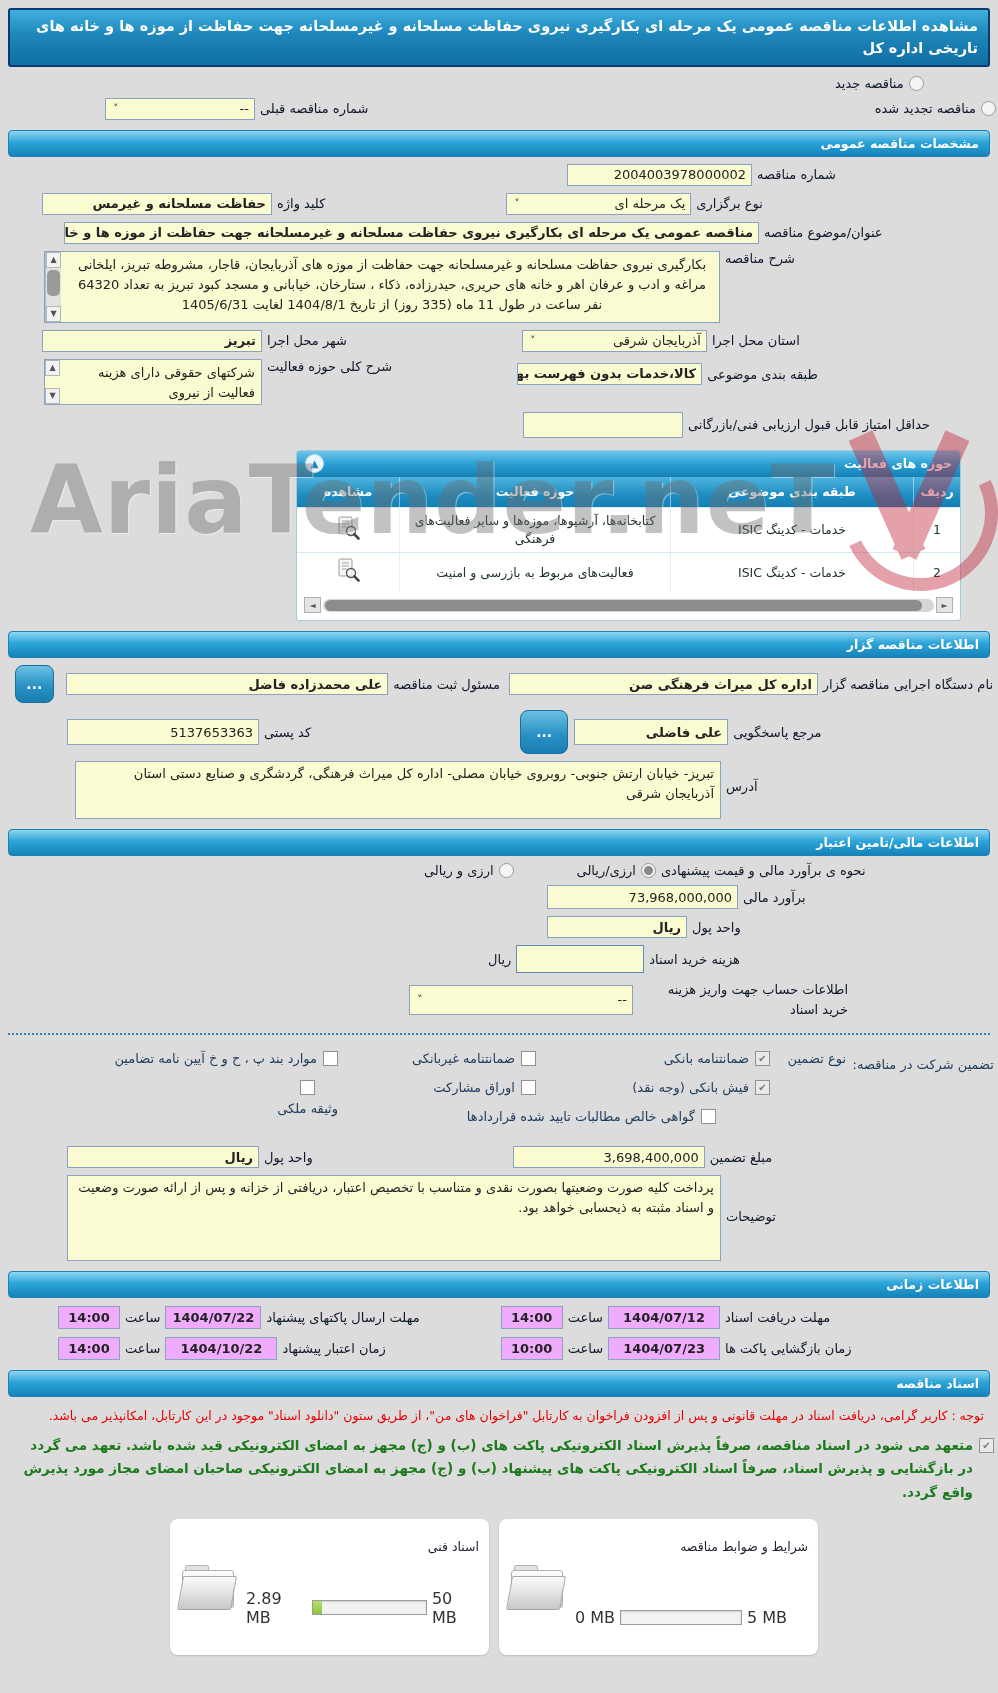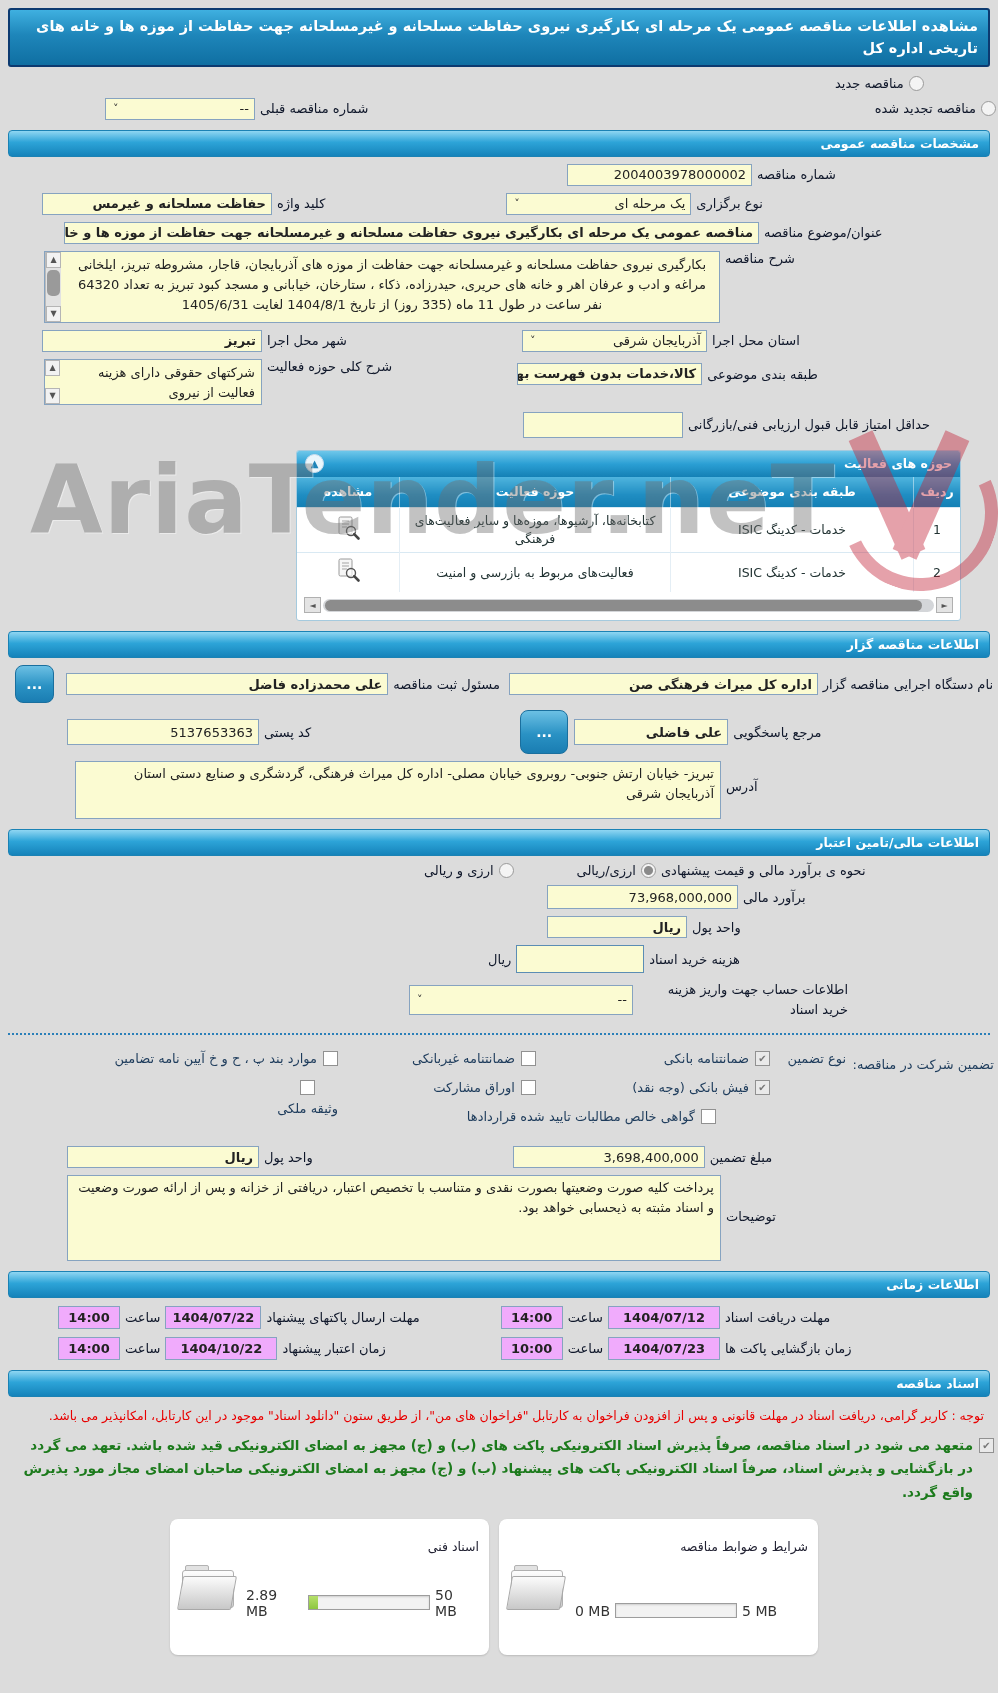--- a/index.html
+++ b/index.html
@@ -59,21 +59,21 @@
   .tbox{box-sizing:border-box;background:#f0abfc;border:1px solid #86a3c0;height:23px;display:flex;align-items:center;justify-content:center;font-weight:bold;color:#222;}
   
   .notice-red{color:#e80000;font-size:12.5px;line-height:1.8;margin:8px 14px 4px 14px;text-align:right;}
   .notice-green{display:flex;direction:rtl;align-items:flex-start;gap:6px;margin:6px 4px 10px 14px;}
   .notice-green p{margin:0;color:#1c7a1c;font-weight:bold;font-size:13.5px;line-height:1.75;text-align:right;}
   
   .cards{width:648px;margin:14px 180px 0 0;display:grid;grid-template-columns:1fr 1fr;gap:22px 10px;direction:rtl;}
   .card{background:#fff;border-radius:8px;box-shadow:0 1px 2px rgba(0,0,0,.15);padding:20px 10px;height:96px;display:flex;direction:rtl;gap:8px;}
   .card .cbody{flex:1;display:flex;flex-direction:column;justify-content:space-between;}
   .card .ctitle{font-size:12.5px;color:#223;text-align:right;}
-  .progress{display:flex;direction:ltr;align-items:center;gap:5px;font-size:14px;color:#333;margin-bottom:16px;}
+  .progress{display:flex;direction:ltr;align-items:center;gap:5px;font-size:16px;color:#333;margin-bottom:8px;}
   .ptrack{width:120px;height:13px;background:#f2f2f2;border:1px solid #9d9d9d;box-shadow:inset 0 1px 2px rgba(0,0,0,.15);position:relative;}
   .pfill{position:absolute;top:0;bottom:0;left:0;background:linear-gradient(#b6e06a,#8dc63f);}
   .folder{width:58px;height:50px;position:relative;flex:0 0 auto;align-self:center;}
   .folder .tab{position:absolute;top:3px;left:5px;width:22px;height:10px;background:#e2e2e2;border:1px solid #b2b2b2;border-radius:2px 2px 0 0;}
   .folder .back{position:absolute;top:8px;left:2px;width:50px;height:36px;background:linear-gradient(#fdfdfd,#cfcfcf);border:1px solid #b0b0b0;border-radius:3px;}
   .folder .front{position:absolute;top:14px;left:0;width:52px;height:32px;background:linear-gradient(#fbfbfb,#c8c8c8);border:1px solid #a8a8a8;border-radius:2px;transform:skewX(-10deg);}
   
   .watermark{position:absolute;top:425px;left:30px;display:flex;align-items:center;z-index:6;pointer-events:none;opacity:.42;}
   .wm-logo{position:relative;width:150px;height:150px;}
   .wm-logo .b1,.wm-logo .b2{position:absolute;width:26px;height:130px;background:#c21f35;top:5px;}

